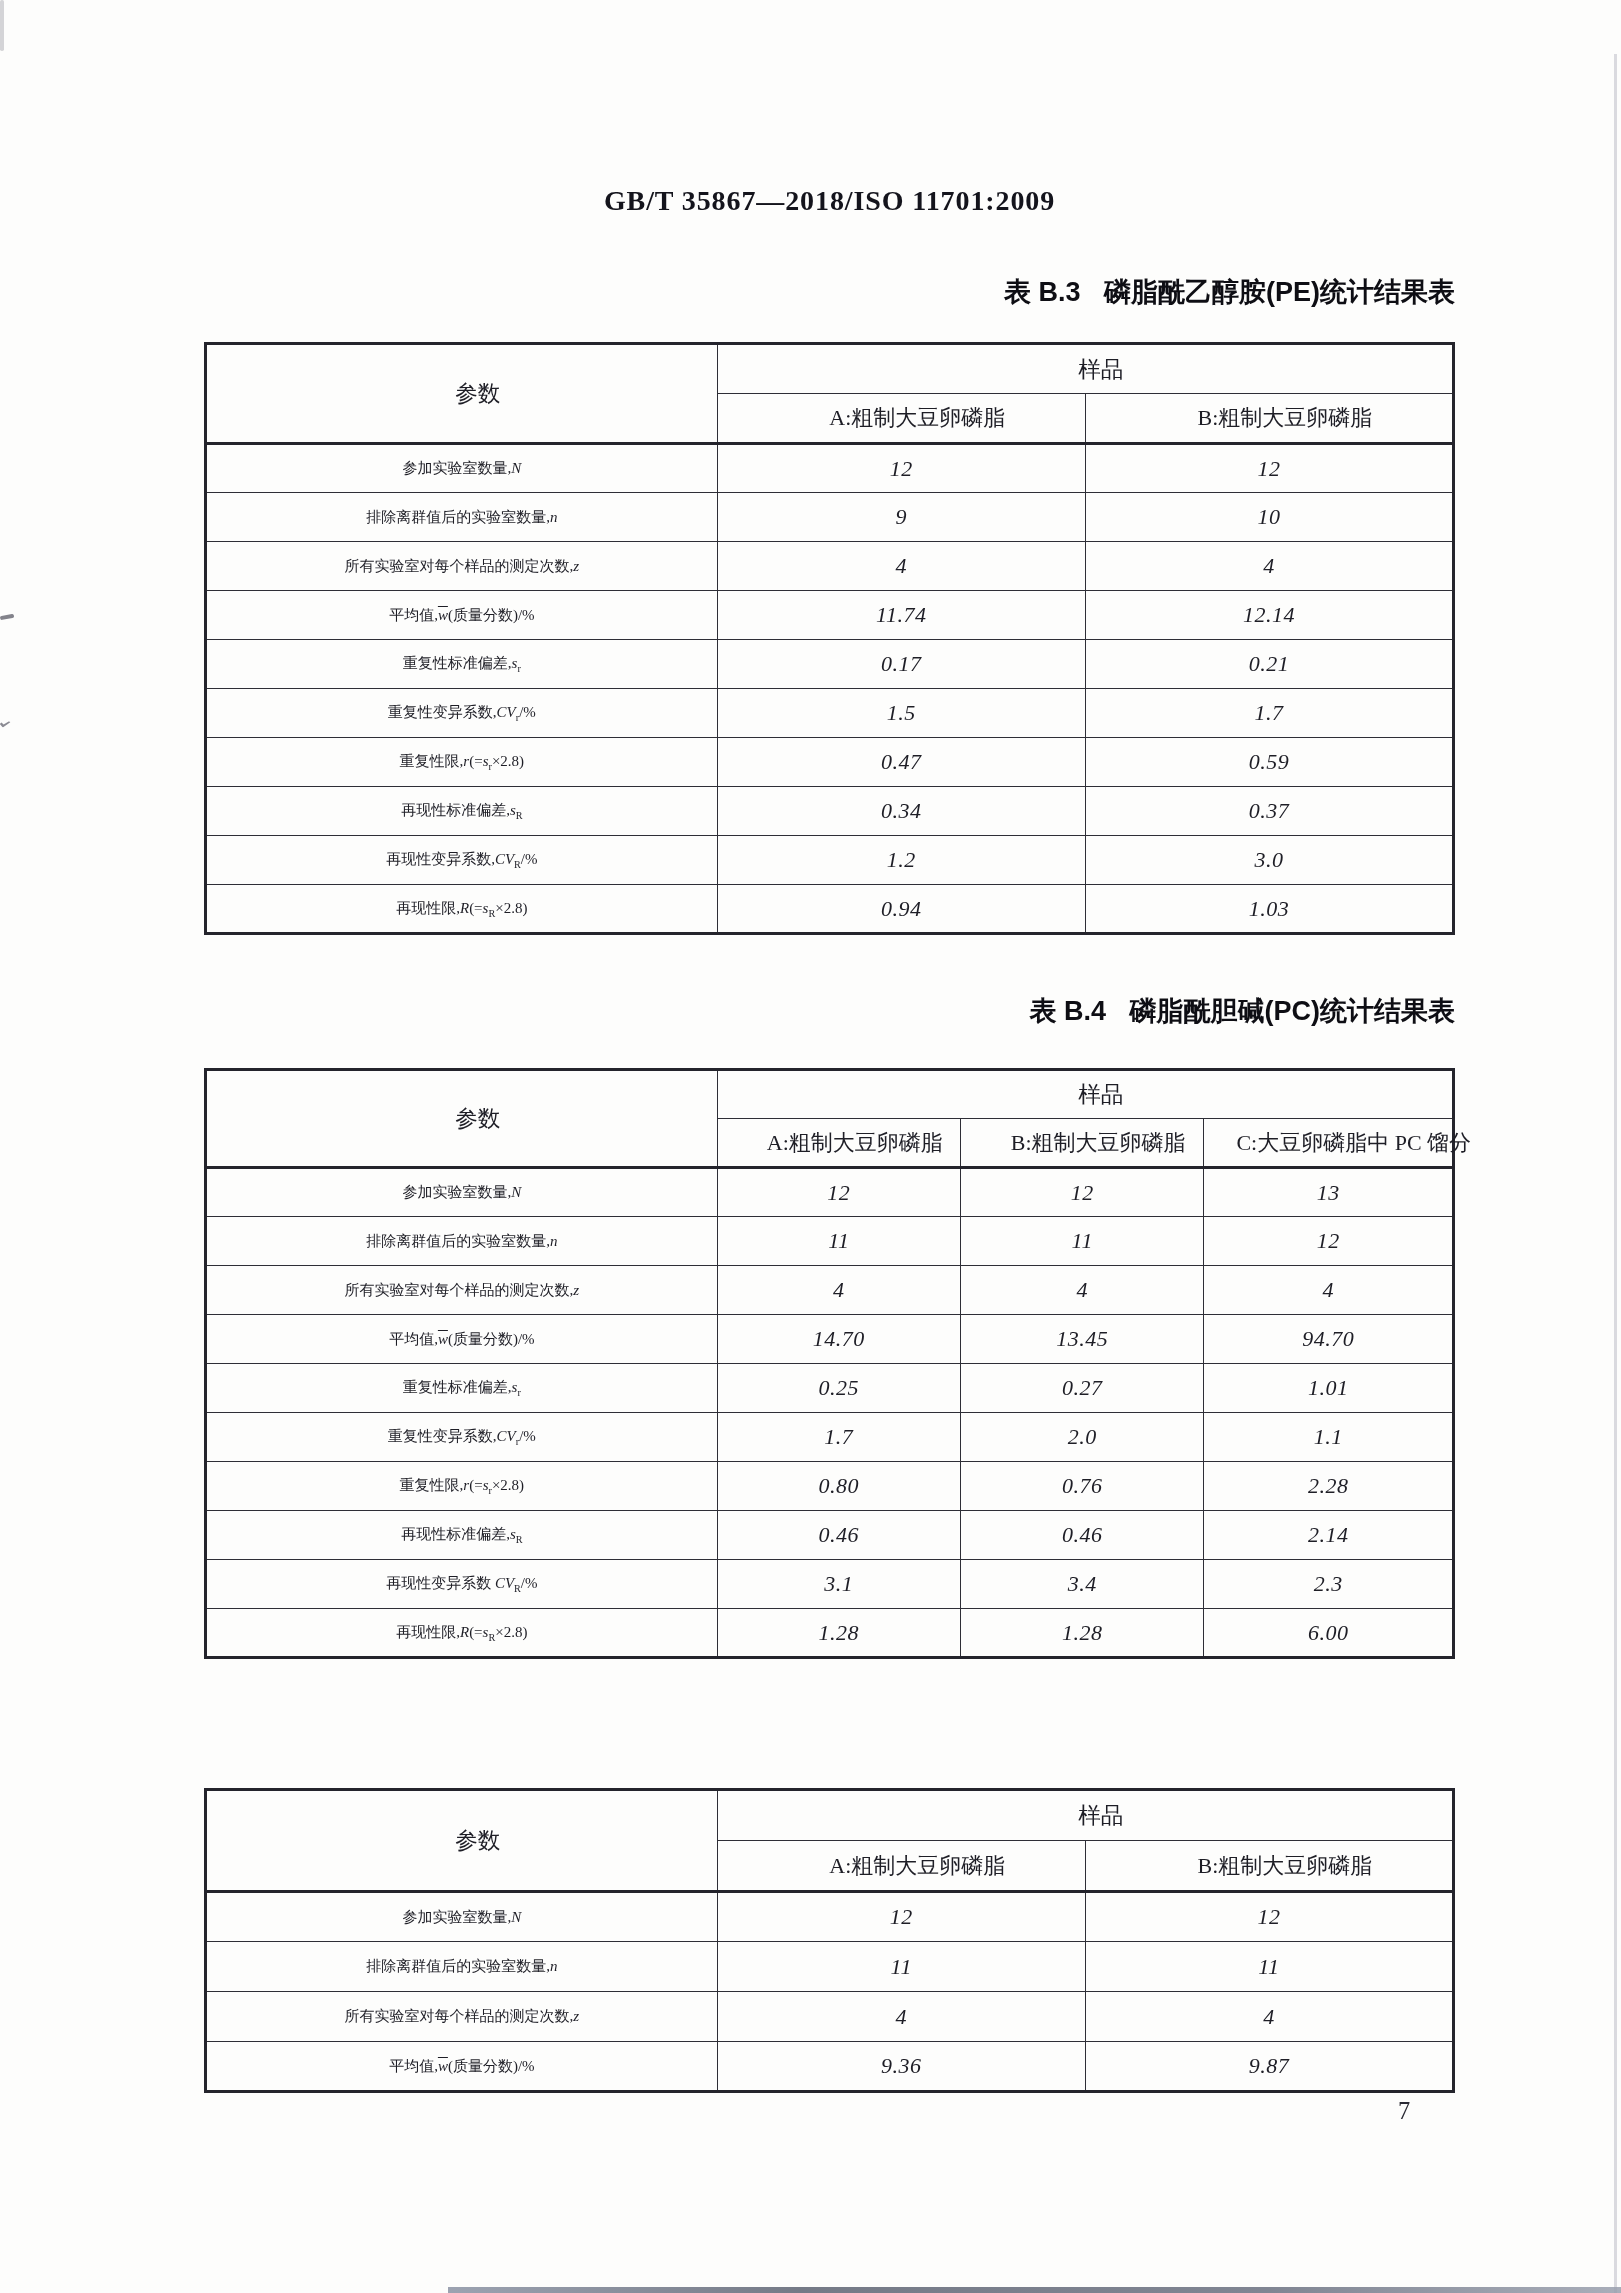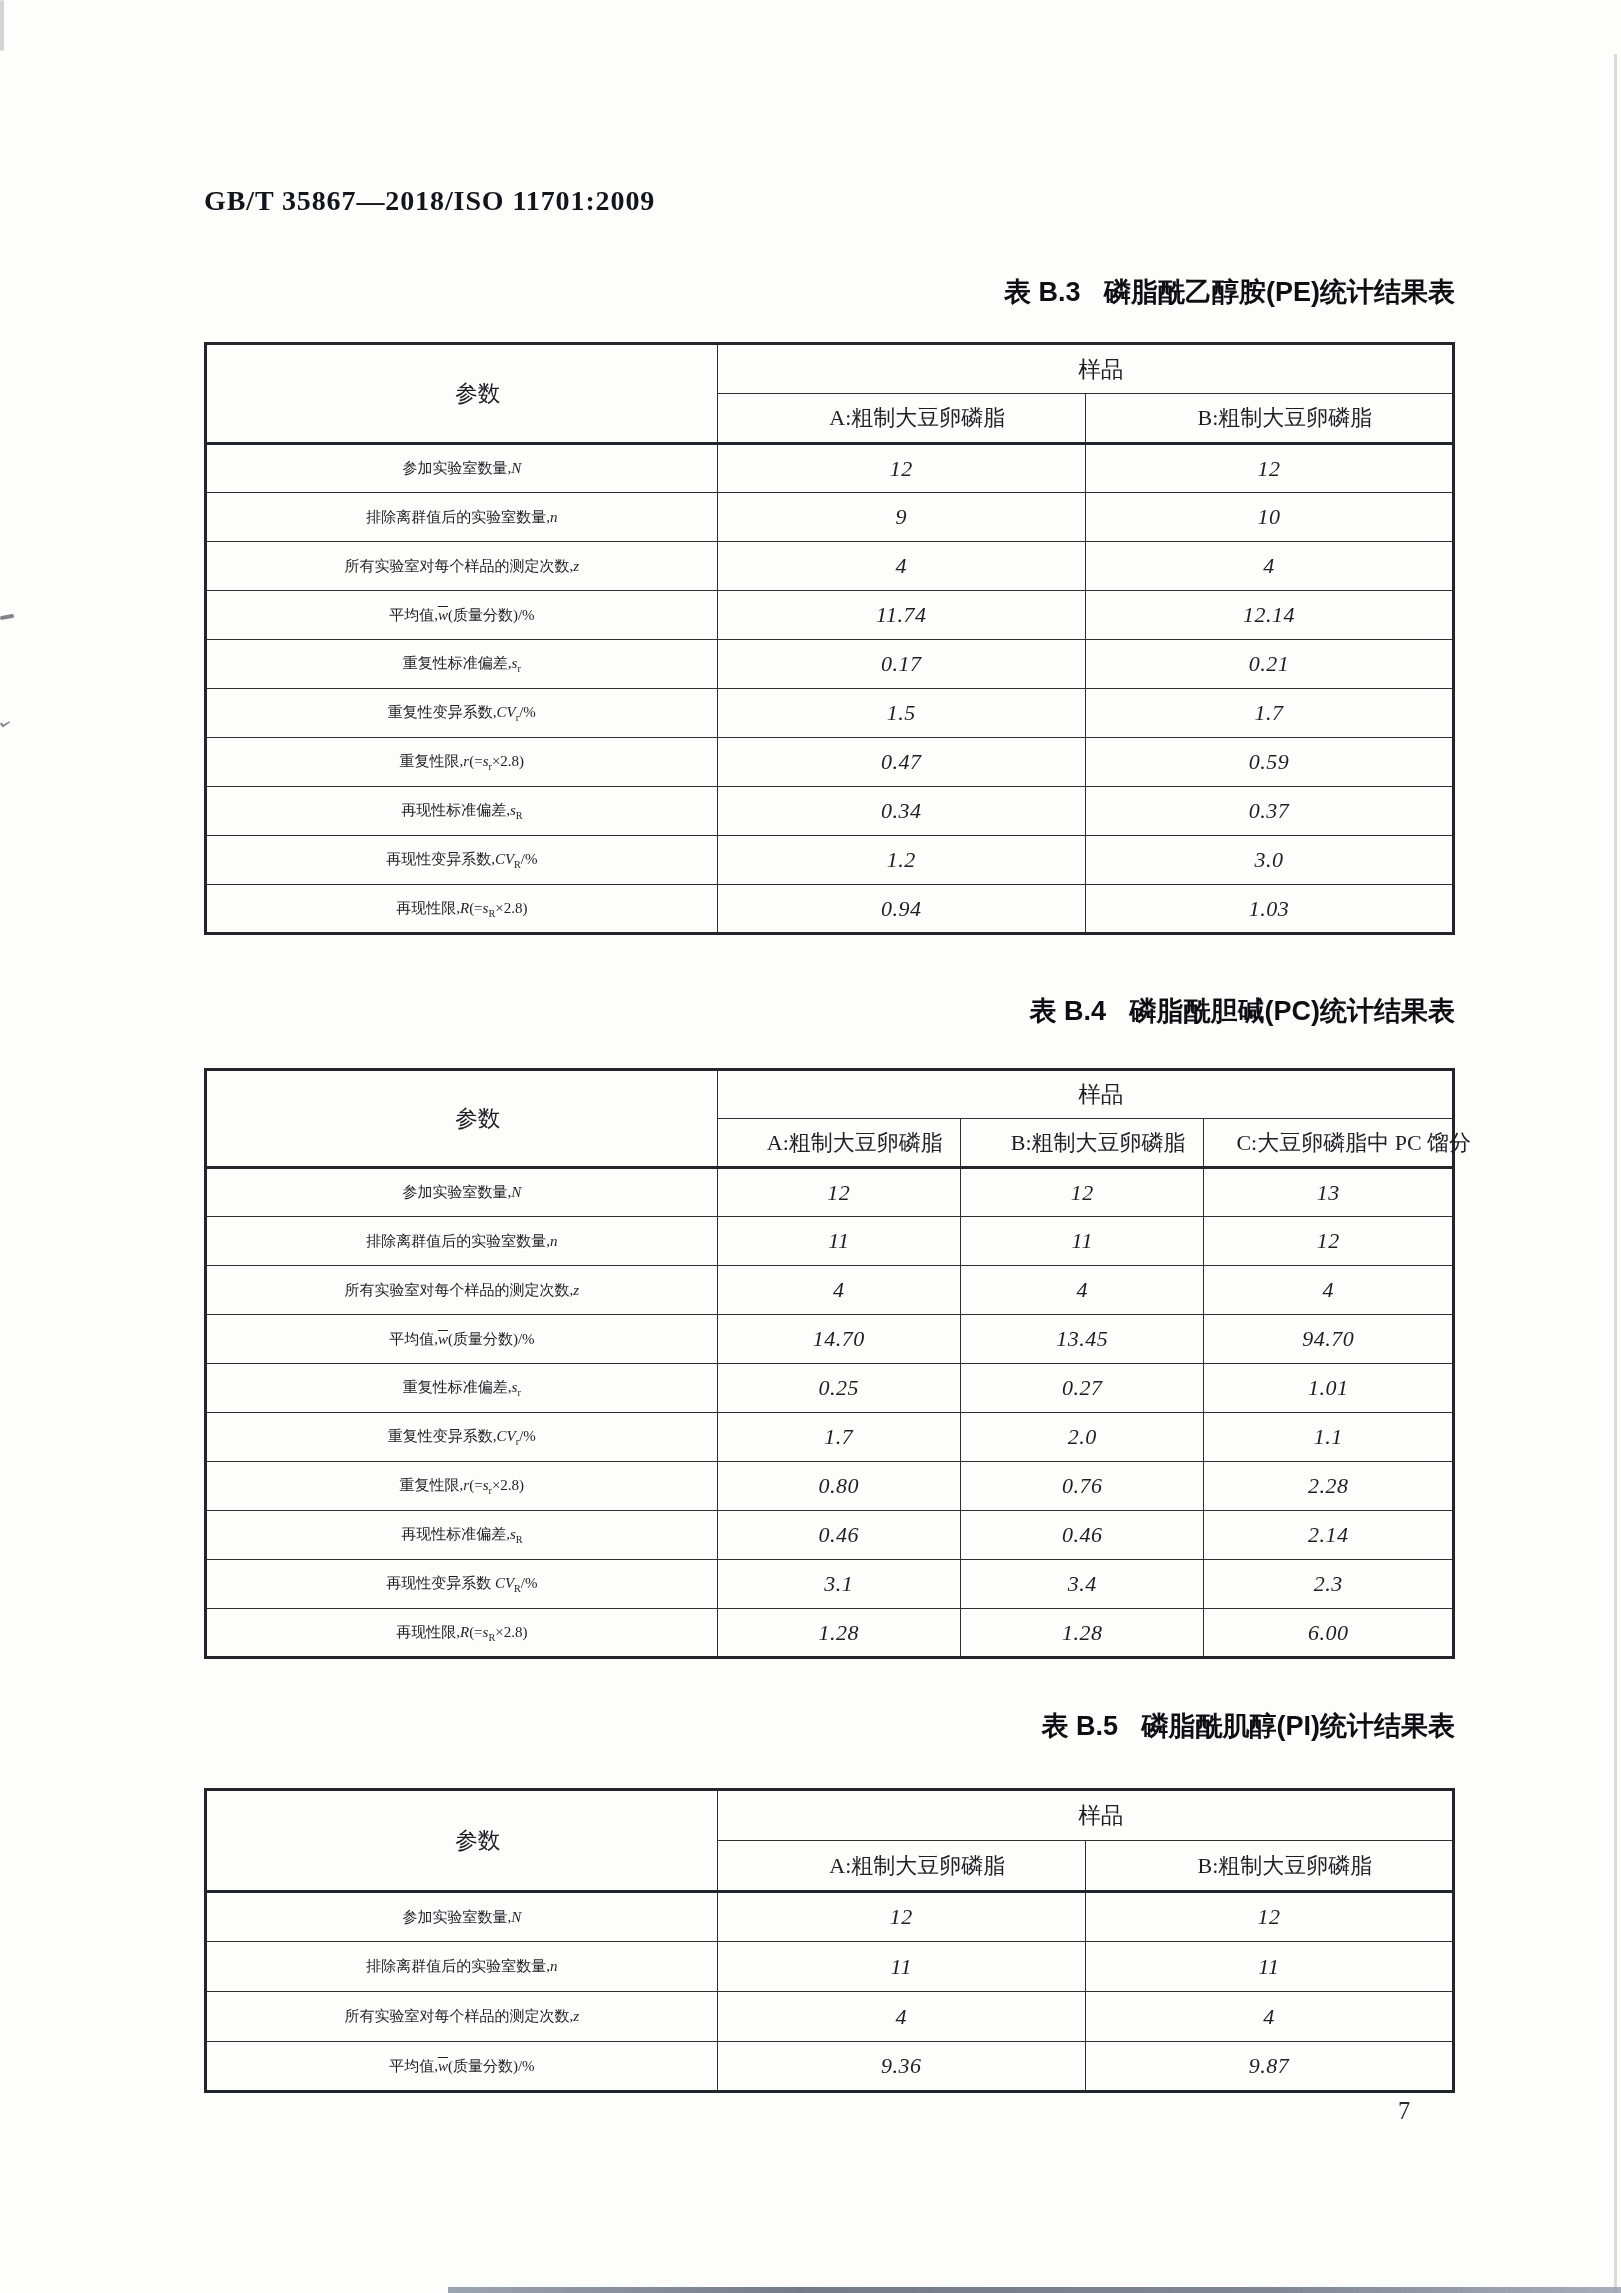--- a/index.html
+++ b/index.html
@@ -7,21 +7,21 @@
     position:relative;
     width:1621px;height:2293px;
     background:#fdfdfc;
     overflow:hidden;
     font-family:"Liberation Serif","DejaVu Serif",serif;
     color:#1e1e26;
   }
   
   .doc-code{
     position:absolute;top:185px;left:204px;width:1251px;
-    text-align:left;
+    text-align:center;
     font-family:"Liberation Serif","DejaVu Serif",serif;
     font-weight:700;font-size:28px;letter-spacing:0.9px;color:#14141c;
   }
   
   .sec-title{
     position:absolute;left:204px;width:1251px;
     text-align:right;
     font-family:"Liberation Sans","DejaVu Sans",sans-serif;
     font-weight:700;font-size:27px;color:#0e0e14;
   }
@@ -237,23 +237,20 @@
           <tr>
             <td class="rowlabel">再现性限,<i>R</i>(=<i>s</i><sub>R</sub>×2.8)</td>
             <td class="val">1.28</td>
             <td class="val">1.28</td>
             <td class="val">6.00</td>
           </tr>
         </tbody>
     </table>
   </div>
 
-  <div class="sec-title title-b5">
-    <span class="tno">表 B.5</span><span>磷脂酰肌醇(PI)统计结果表</span>
-  </div>
   <div class="tbl-wrap tbl-b5">
     <table class="stats">
       <colgroup>
           <col style="width:41%">
           <col style="width:29.5%">
           <col style="width:29.5%">
         </colgroup>
       <thead>
         <tr>
           <th class="param-h" rowspan="2">参数</th>

